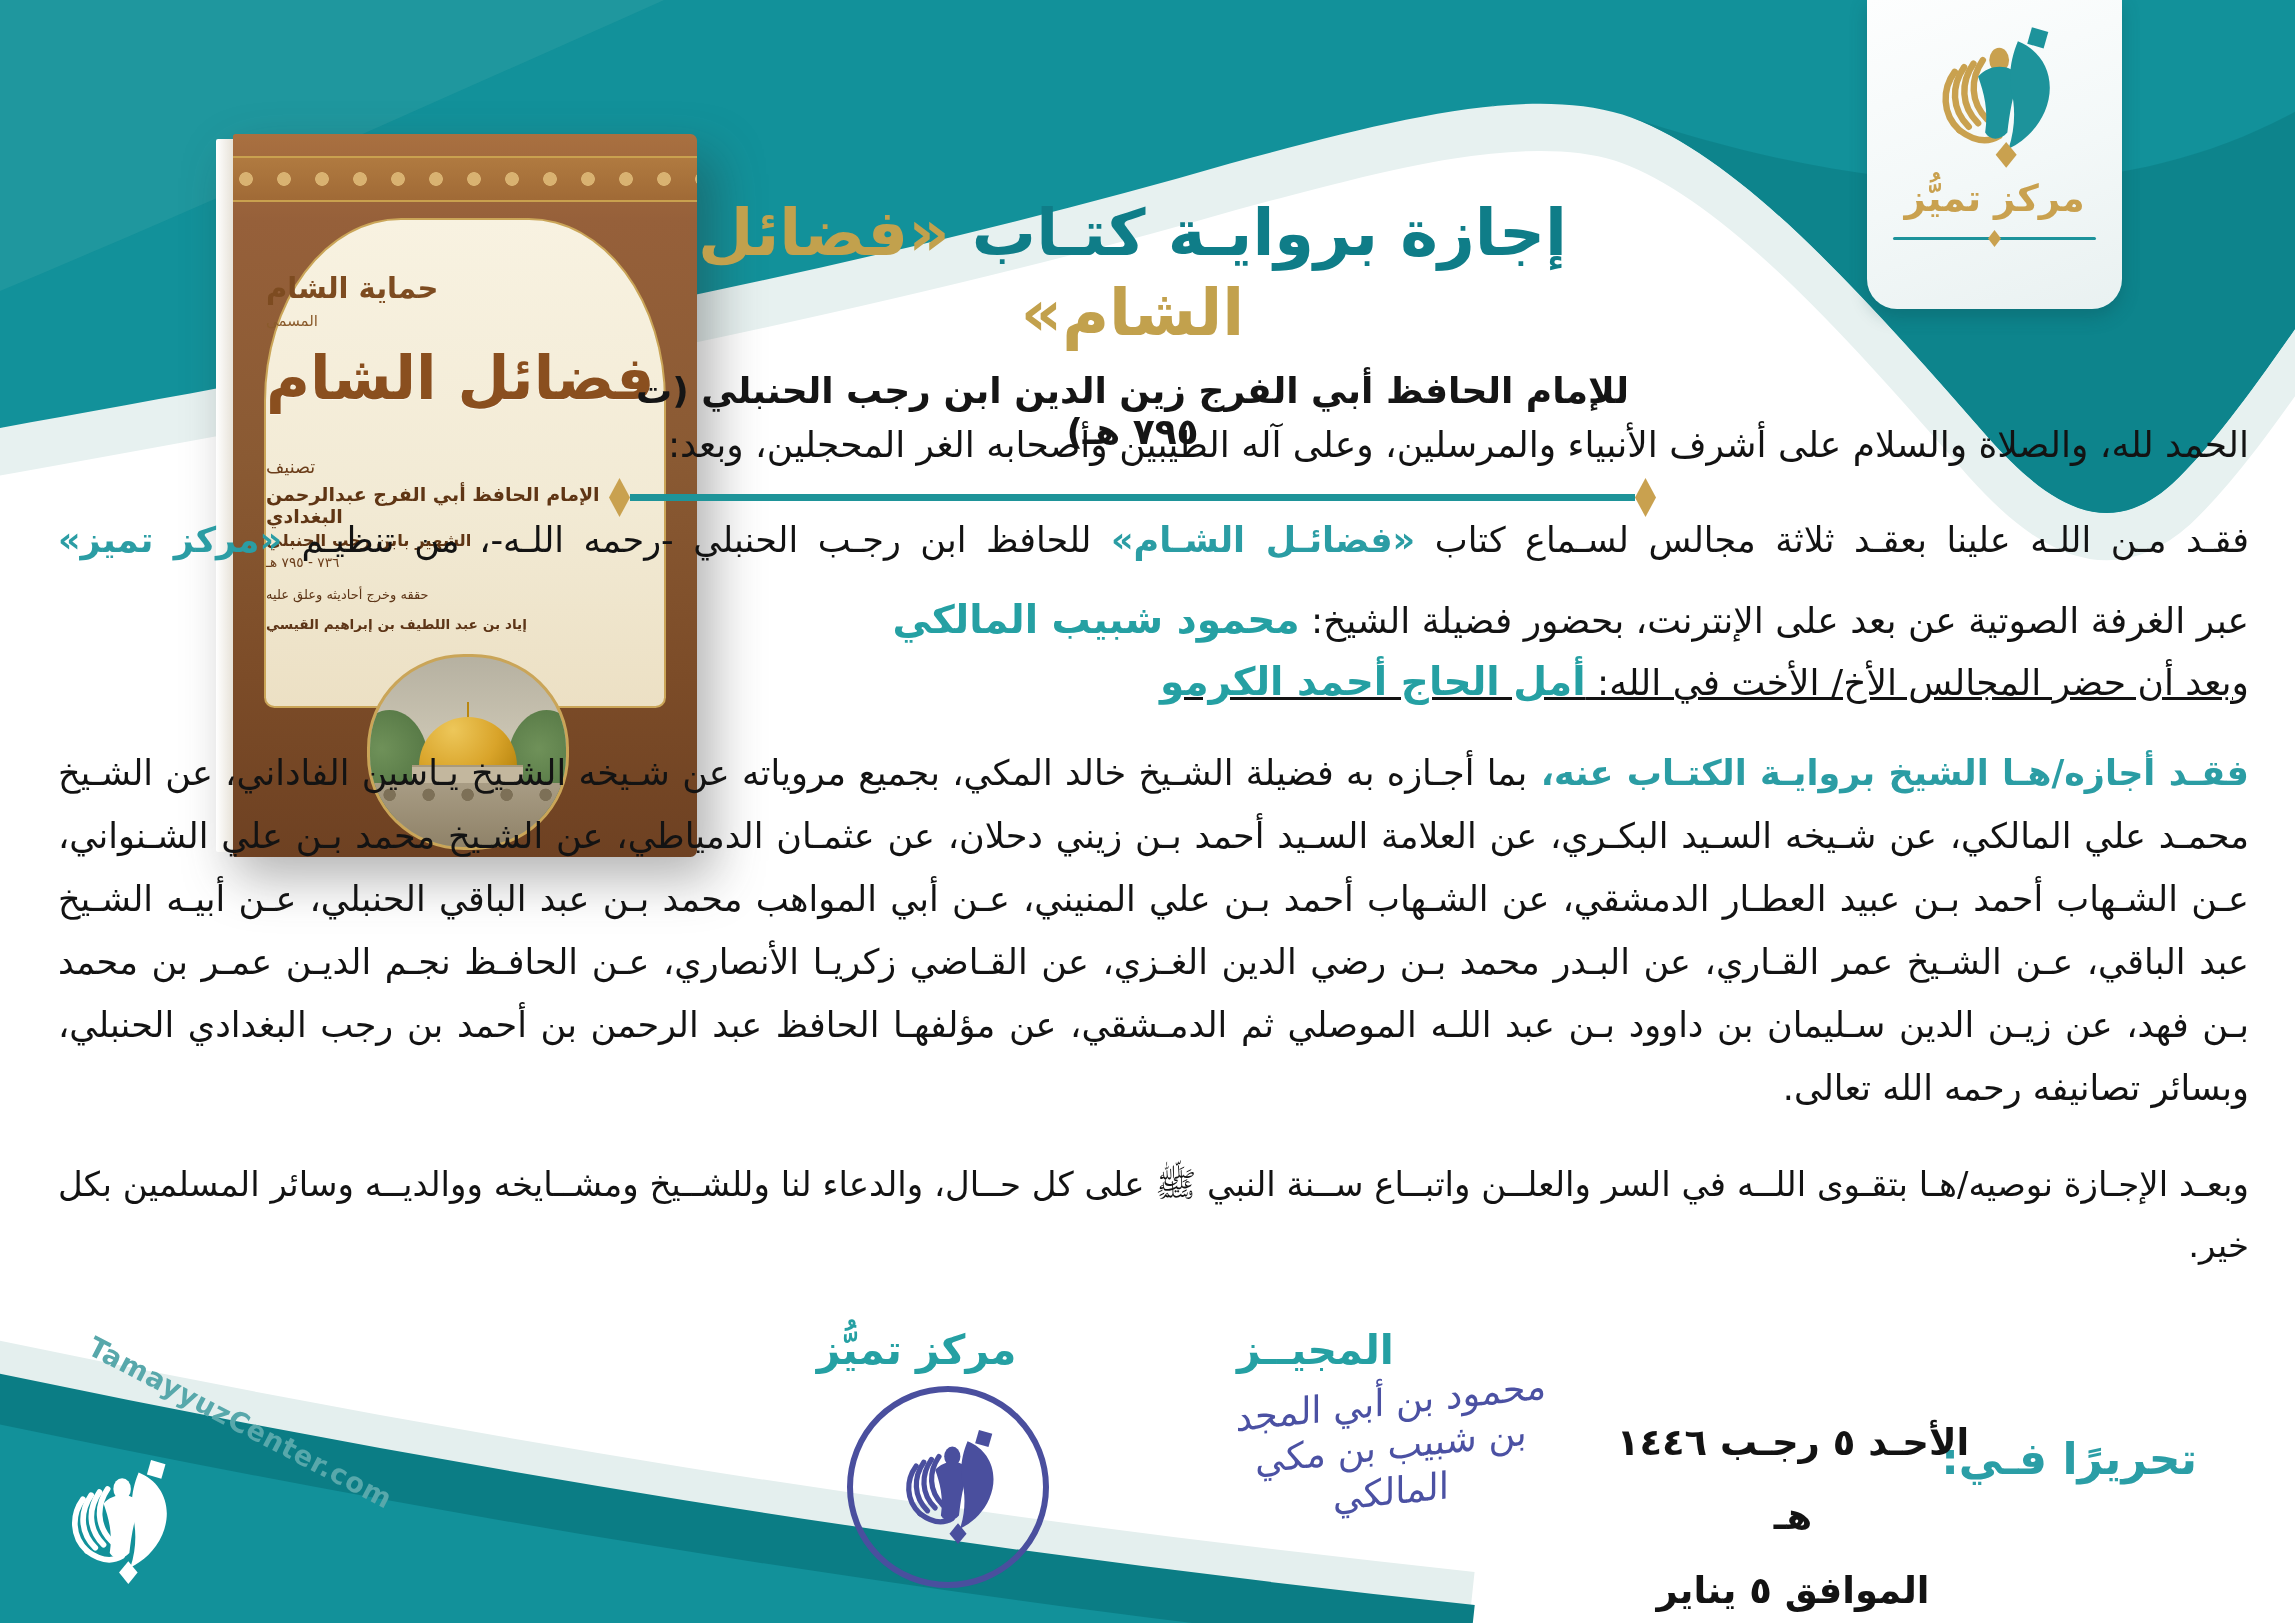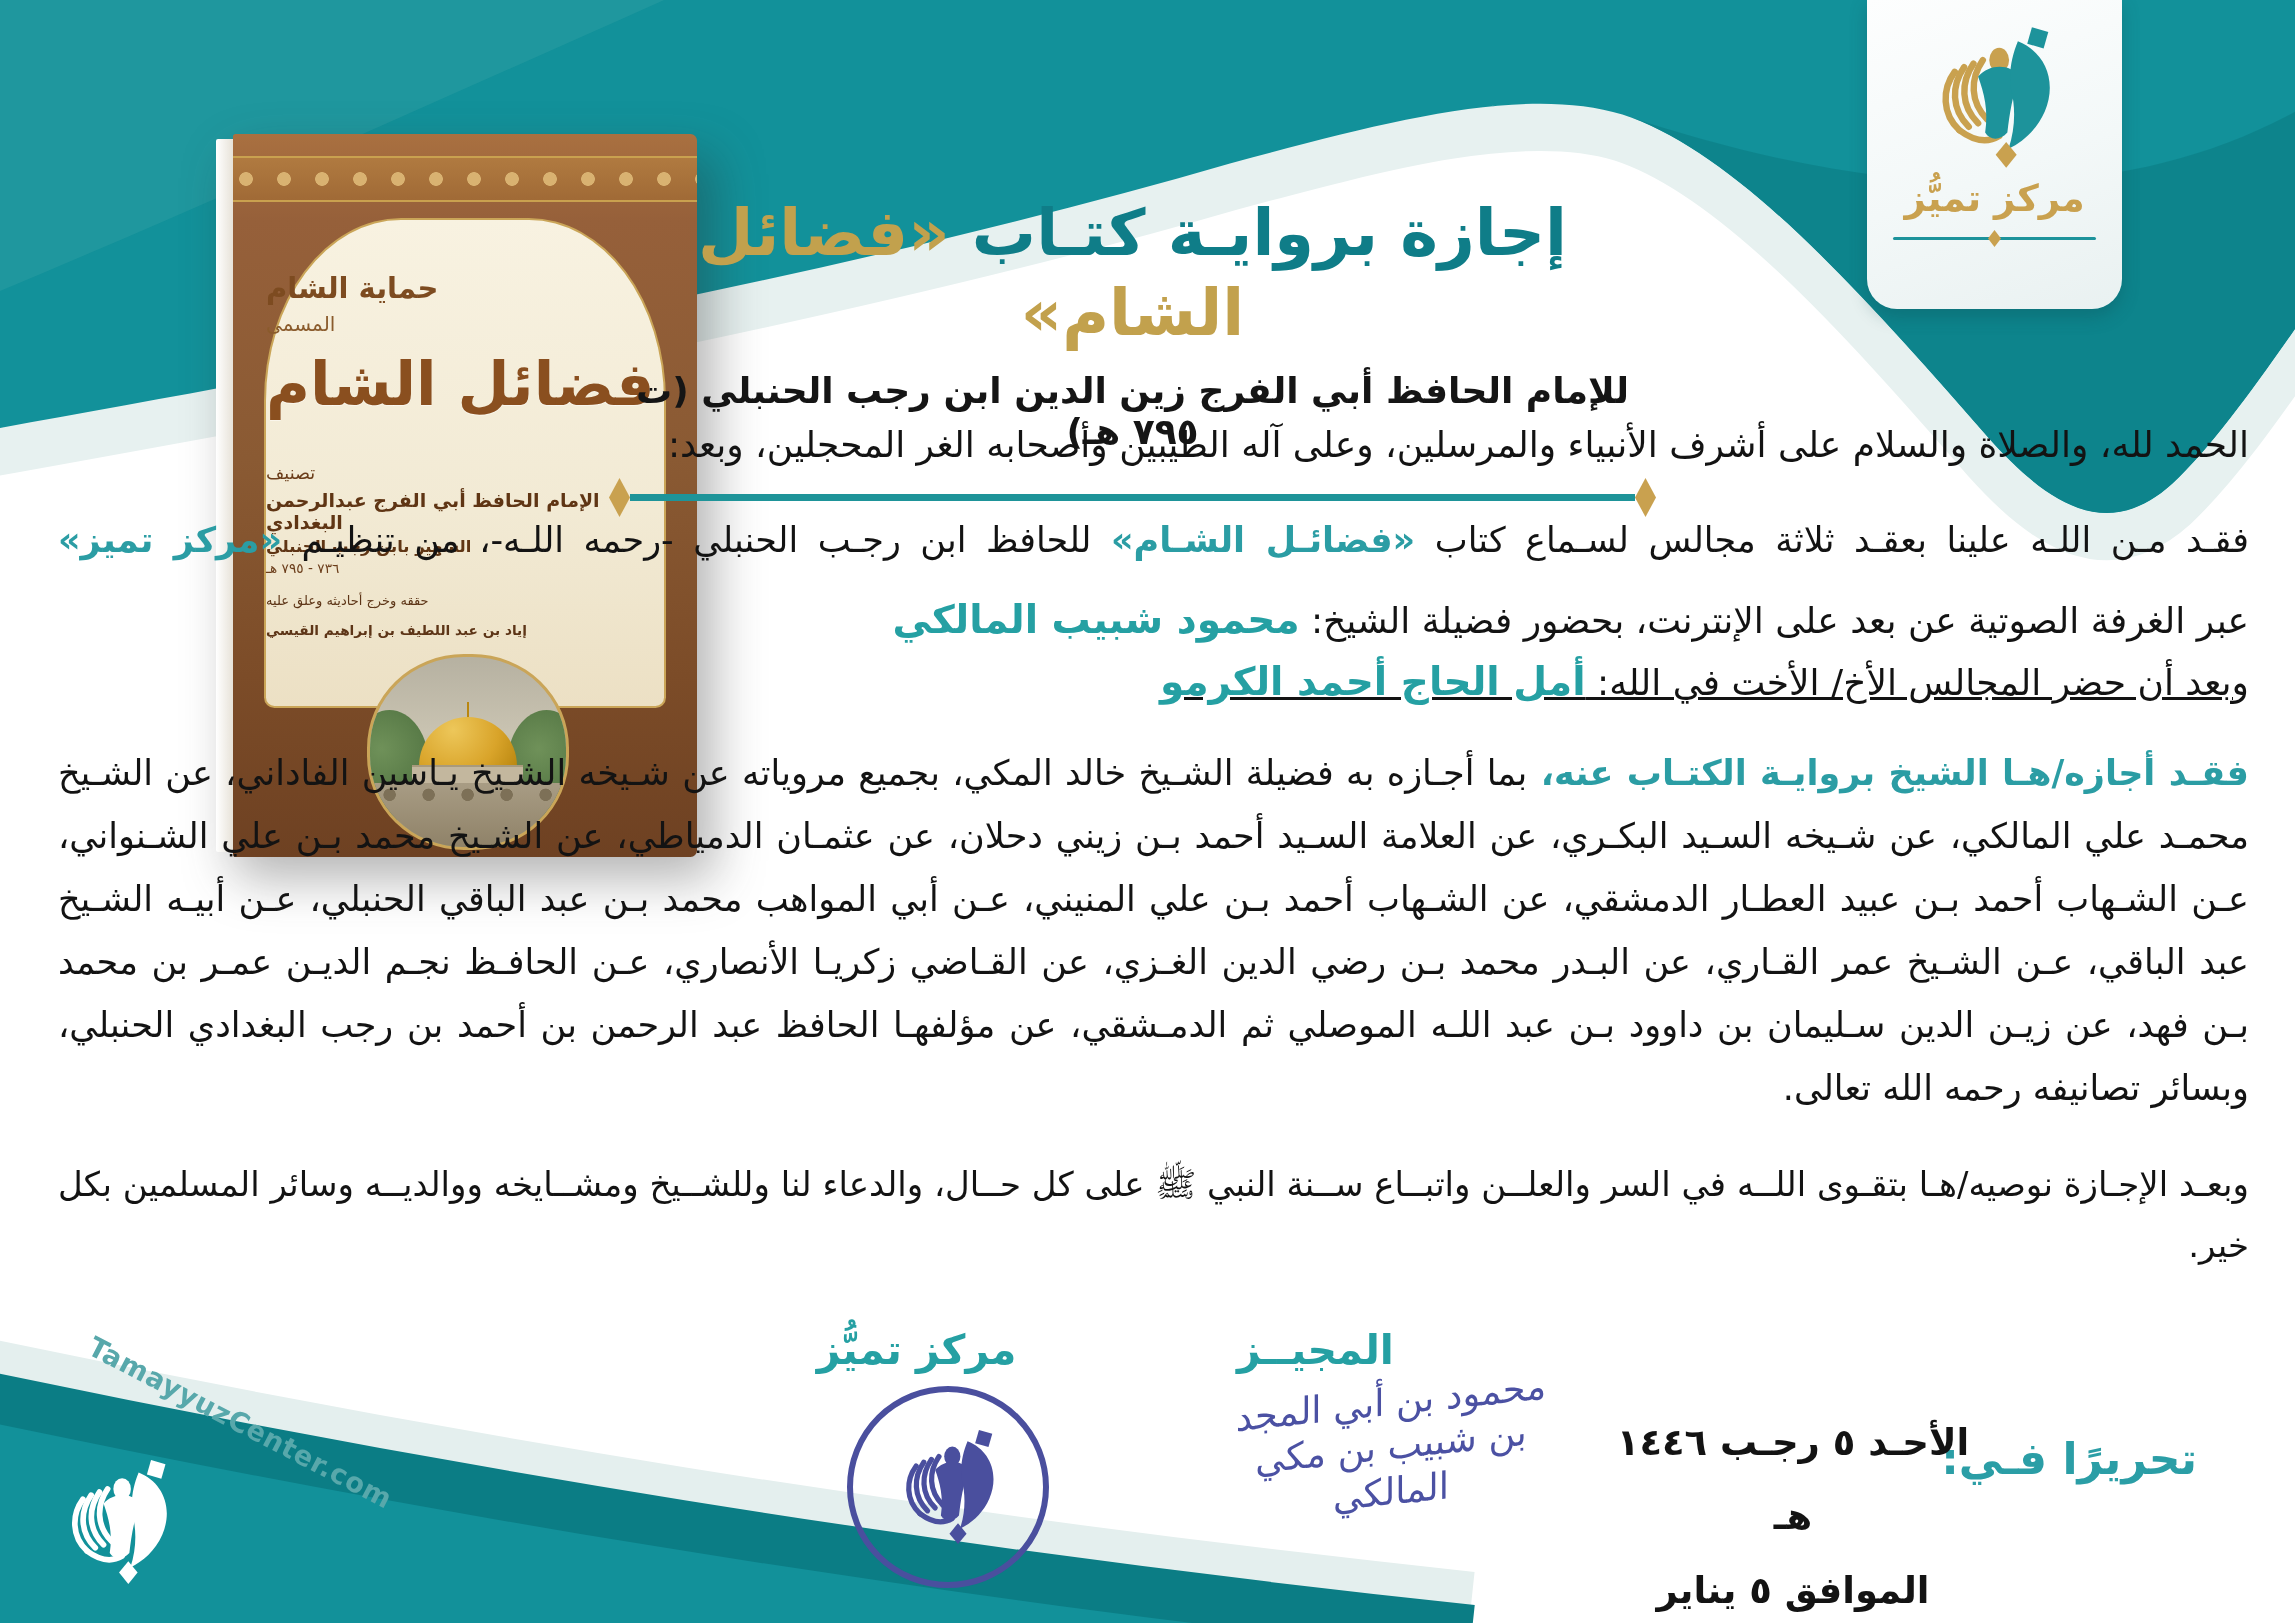--- a/index.html
+++ b/index.html
@@ -47,21 +47,21 @@
     border-top:2.6px solid #c9a14f;border-bottom:2.6px solid #c9a14f;
   }
   .panel{
     position:absolute;left:31px;right:31px;top:84px;height:486px;
     background:linear-gradient(180deg,#f8f2e1 0%,#f2ead4 60%,#ece0c4 100%);
     border:2.6px solid #caa558;
     border-radius:137px 137px 10.5px 10.5px / 183px 183px 10.5px 10.5px;
     text-align:left;color:#7a4a22;
   }
   .panel .bc-header{font-size:29px;font-weight:bold;margin-top:51px;color:#7d4b20;}
-  .panel .bc-sub{font-size:20px;margin-top:6.5px;color:#8a5b2c;}
+  .panel .bc-sub{font-size:15px;margin-top:6.5px;color:#8a5b2c;}
   .panel .bc-title{font-size:60px;font-weight:bold;margin-top:13px;color:#8a4f1f;text-shadow:0 1.3px 0 rgba(255,255,255,.5);}
   .panel .bc-tasnif{font-size:17.7px;margin-top:44px;color:#6b3d1a;}
   .panel .bc-a1{font-size:19px;font-weight:bold;margin-top:6.5px;color:#5f3514;}
   .panel .bc-a2{font-size:16.4px;font-weight:bold;margin-top:3.9px;color:#5f3514;}
   .panel .bc-years{font-size:13.7px;margin-top:3.9px;color:#6b3d1a;}
   .panel .bc-e1{font-size:13px;margin-top:17px;color:#5d3517;}
   .panel .bc-e2{font-size:13.7px;font-weight:bold;margin-top:14px;color:#5d3517;}
   .medallion{
     position:absolute;left:50%;top:520px;width:196px;height:190px;margin-left:-98px;
     border:3.3px solid #caa558;border-radius:48%;overflow:hidden;

